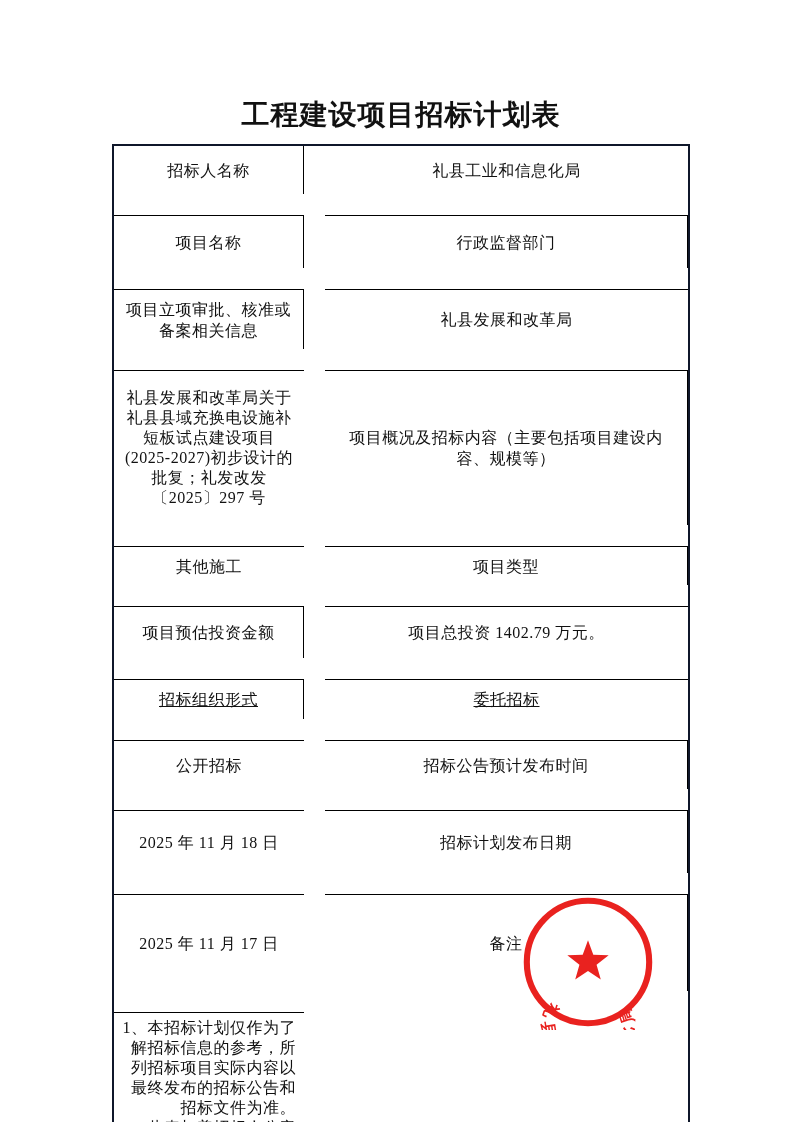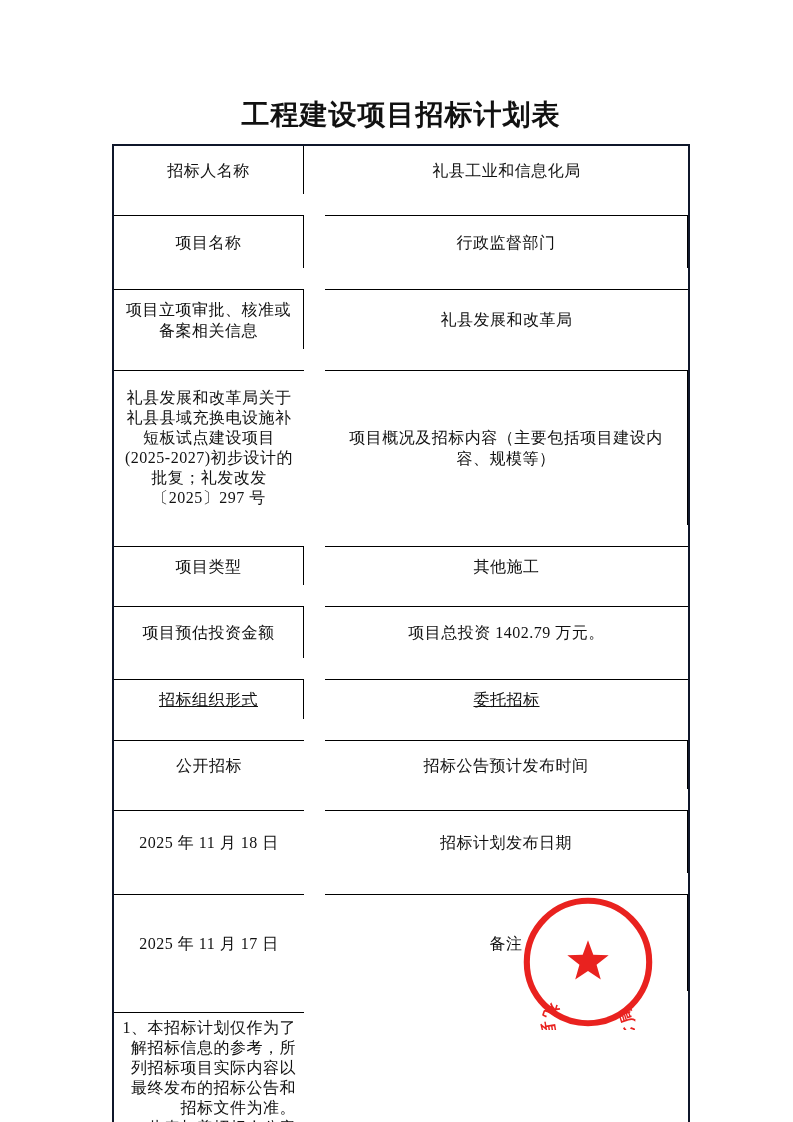--- a/index.html
+++ b/index.html
@@ -106,22 +106,22 @@
     <div class="cell lc h2">项目名称</div>
 
     <div class="cell lc h3">行政监督部门</div>
     <div class="cell lc h4">项目立项审批、核准或备案相关信息</div>
 
     <div class="cell vc h3">礼县发展和改革局</div>
     <div class="cell vc para h4">礼县发展和改革局关于礼县县域充换电设施补短板试点建设项目(2025-2027)初步设计的批复；礼发改发〔2025〕297 号</div>
 
     <div class="cell lc h5">项目概况及招标内容（主要包括项目建设内容、规模等）</div>
 
+    <div class="cell vc h6">其他施工</div>
     <div class="cell lc h6">项目类型</div>
-    <div class="cell vc h6">其他施工</div>
 
     <div class="cell lc h7">项目预估投资金额</div>
     <div class="cell vc h7">项目总投资 1402.79 万元。</div>
 
     <div class="cell lc h8">招标组织形式</div>
     <div class="cell vc h8">委托招标</div>
 
     <div class="cell vc h9">公开招标</div>
 
     <div class="cell lc h10">招标公告预计发布时间</div>

